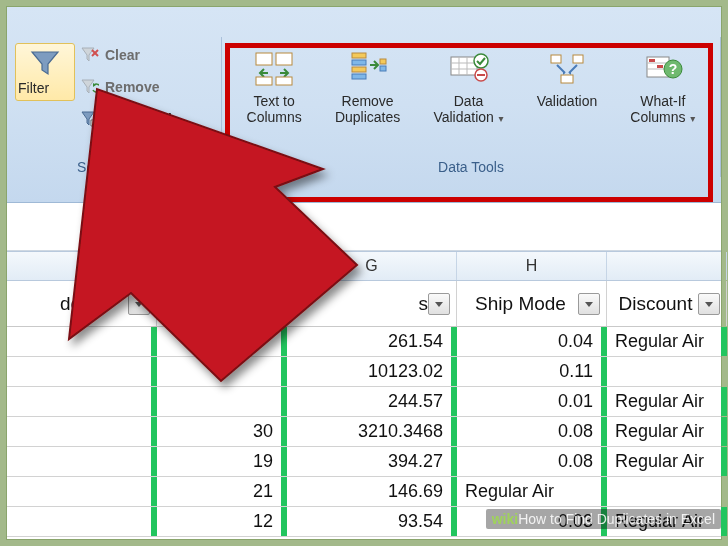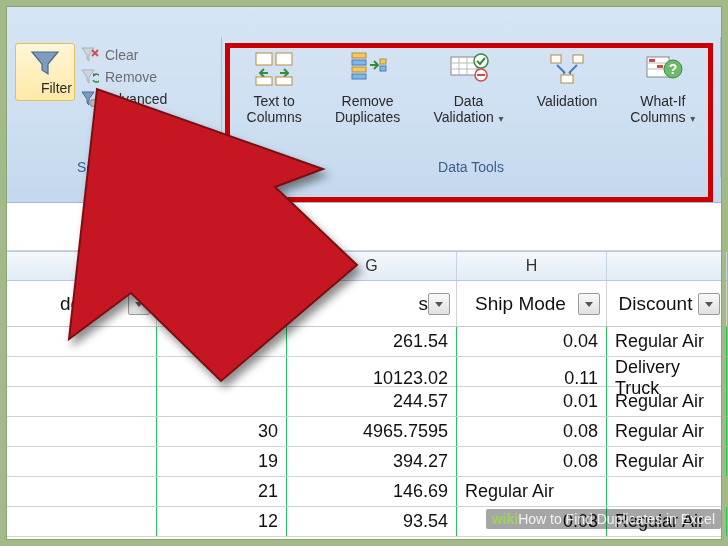--- a/index.html
+++ b/index.html
@@ -40,36 +40,36 @@
   .group-label {
     position: absolute;
     bottom: 2px;
     left: 0; right: 0;
     text-align: center;
     font-size: 14px;
     color: #3a5f8a;
   }
   .filter-btn {
     width: 60px;
-    text-align: right;
+    text-align: left;
     background: linear-gradient(#fff6d8, #ffe9a8);
     border: 1px solid #e1c15a;
     border-radius: 3px;
     padding: 6px 2px 4px 2px;
     margin-right: 6px;
     font-size: 14px;
     color: #2a2a2a;
   }
   .filter-icon {
     width: 30px; height: 26px;
     margin: 0 auto 4px auto;
     position: relative;
   }
   .filter-icon svg { display: block; }
-  .sf-stack { display: flex; flex-direction: column; gap: 6px; padding-top: 4px; }
+  .sf-stack { display: flex; flex-direction: column; gap: 16px; padding-top: 4px; font-weight: bold; }
   .sf-item { display: flex; align-items: center; gap: 6px; font-size: 14px; color: #6d6d6d; }
   .sf-item.enabled { color: #2a2a2a; }
   .sf-icon { width: 18px; height: 16px; }
 
   .red-box {
     position: absolute;
     left: 218px;
     right: 8px;
     top: 36px;
     bottom: 0px;
@@ -141,21 +141,21 @@
   .datarow {
     display: grid;
     grid-template-columns: 150px 130px 170px 150px 120px;
     height: 30px;
     font-size: 18px;
     color: #111;
     font-family: Arial, sans-serif;
     border-bottom: 1px solid #d2d2d2;
   }
   .datarow > div {
-    border-right: 1px solid #22c55e;
+    border-right: 6px solid #22c55e;
     padding: 0 8px;
     display:flex; align-items:center;
   }
   .num { justify-content:flex-end; }
   .txt { justify-content:flex-start; }
 
   
   .arrow-overlay {
     position: absolute;
     left: 0; top: 0;
@@ -361,33 +361,32 @@
           <div class="num"></div>
           <div class="num">261.54</div>
           <div class="num">0.04</div>
           <div class="txt">Regular Air</div>
         </div>
         <div class="datarow">
           <div class="num"></div>
           <div class="num"></div>
           <div class="num">10123.02</div>
           <div class="num">0.11</div>
-          <div class="txt">Delivery Truck</div>
         </div>
         <div class="datarow">
           <div class="num"></div>
           <div class="num"></div>
           <div class="num">244.57</div>
           <div class="num">0.01</div>
           <div class="txt">Regular Air</div>
         </div>
         <div class="datarow">
           <div class="num"></div>
           <div class="num">30</div>
-          <div class="num">4965.7595</div>
+          <div class="num">3210.3468</div>
           <div class="num">0.08</div>
           <div class="txt">Regular Air</div>
         </div>
         <div class="datarow">
           <div class="num"></div>
           <div class="num">19</div>
           <div class="num">394.27</div>
           <div class="num">0.08</div>
           <div class="txt">Regular Air</div>
         </div>

